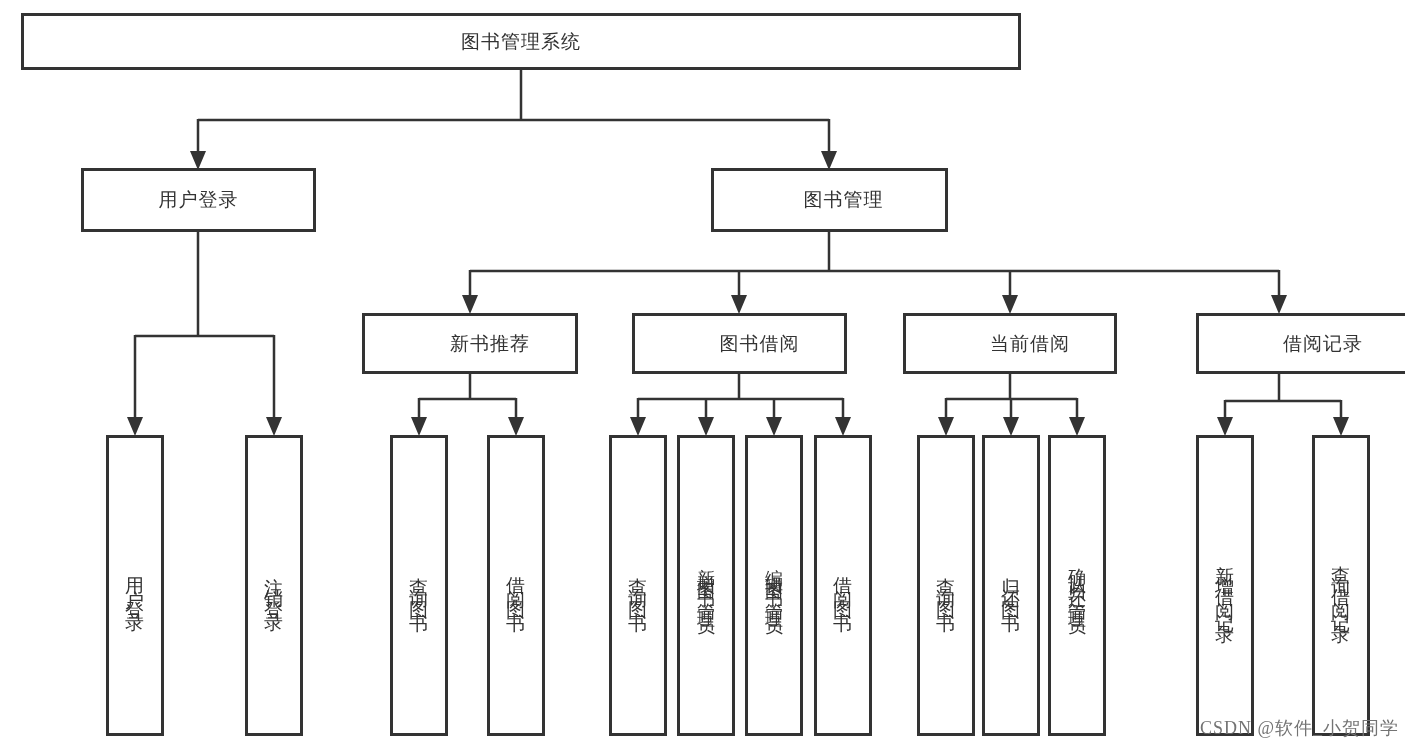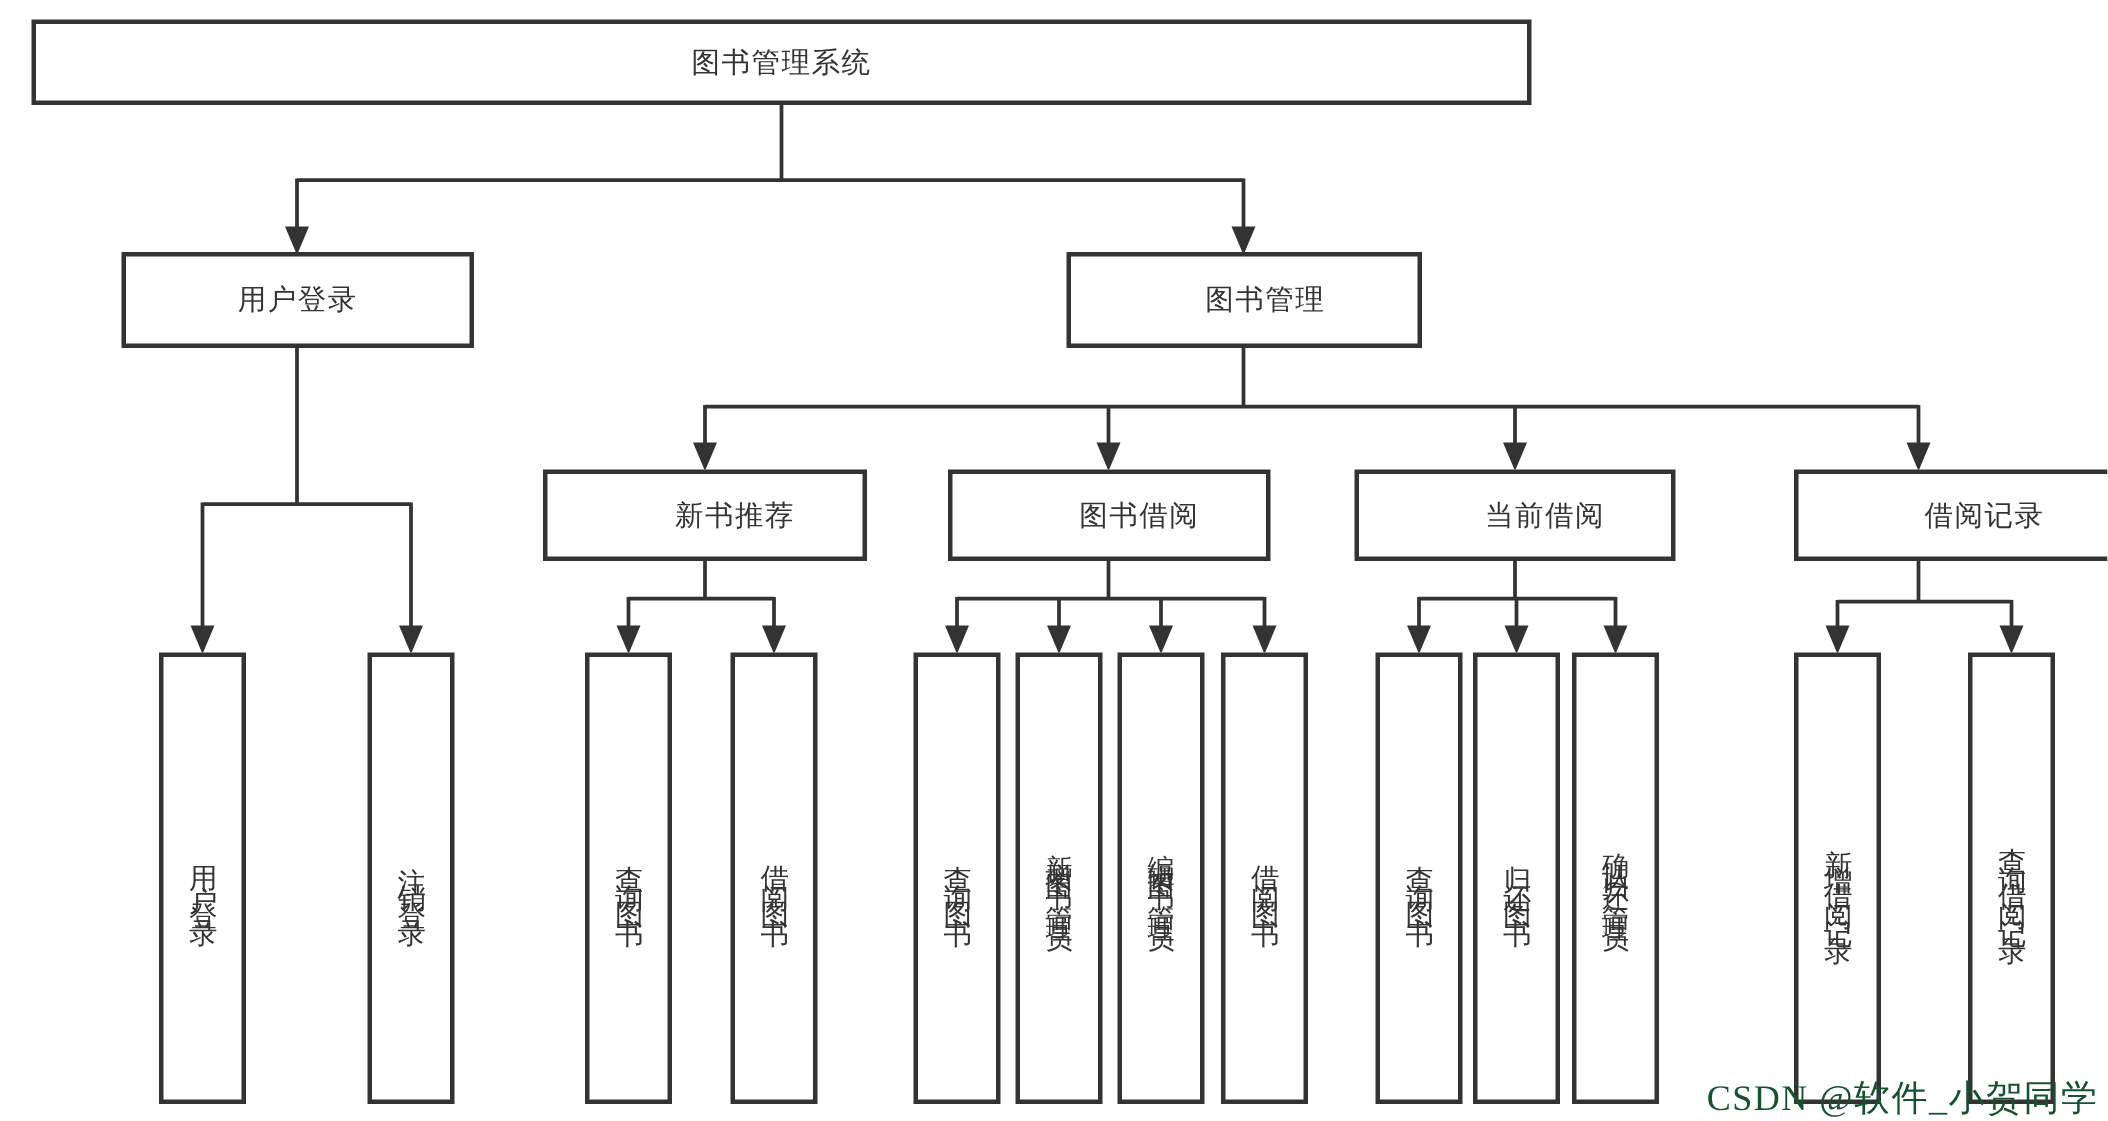--- a/index.html
+++ b/index.html
@@ -38,22 +38,22 @@
     letter-spacing:12px;
     font-size:19px;
   }
   .vtext.long{
     letter-spacing:7px;
     font-size:18px;
   }
   .watermark{
     position:absolute;
     top:716px;right:6px;
-    font-size:24px;
-    color:#14532d;
+    font-size:18px;
+    color:#737373;
     letter-spacing:1px;
     z-index:5;
   }
 </style>
 </head>
 <body>
 
 <div class="stage">
 
   <svg class="connectors" viewBox="0 0 1405 747" fill="none">

